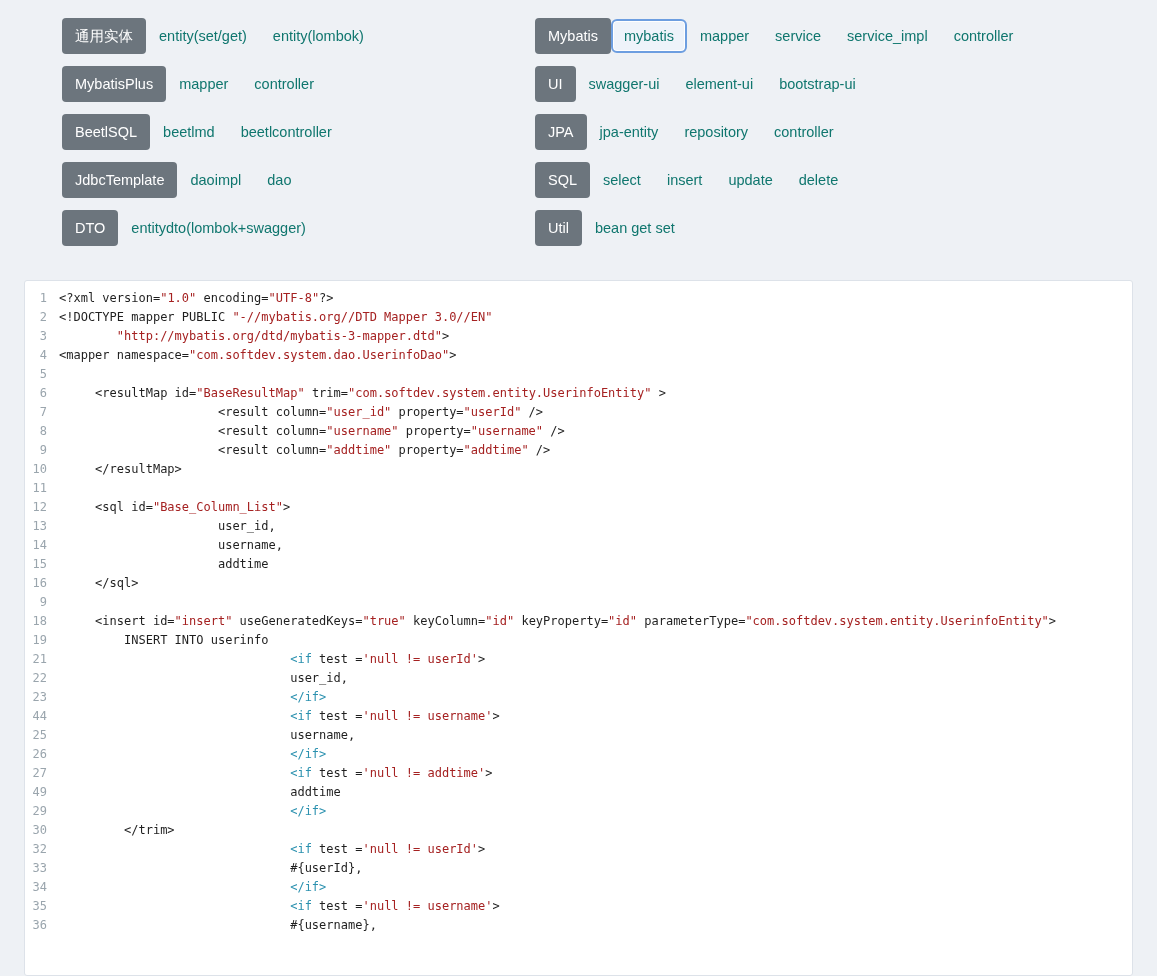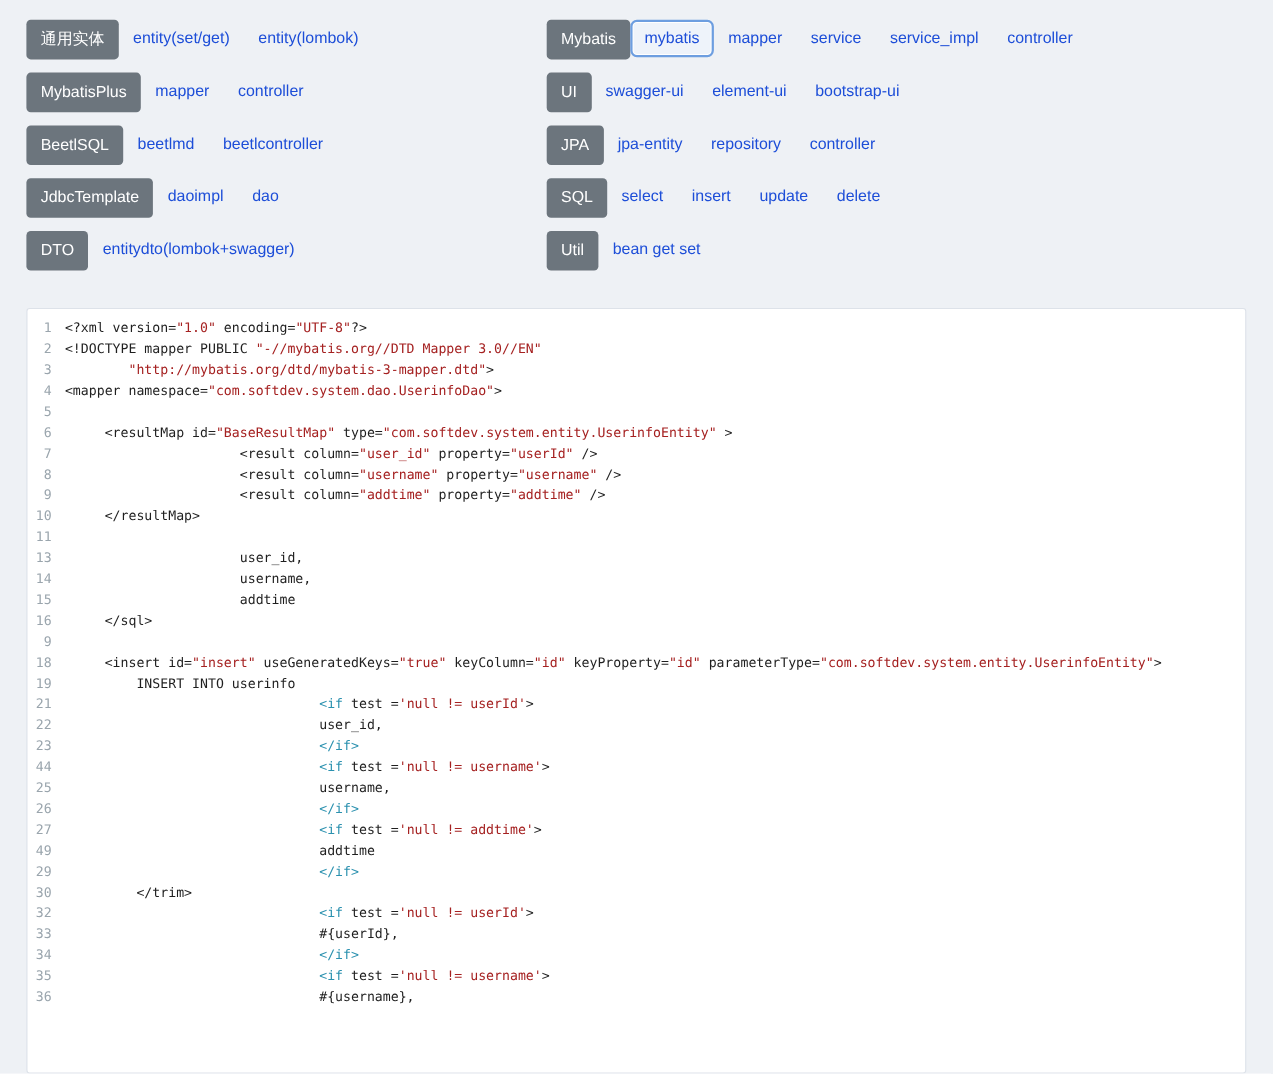--- a/index.html
+++ b/index.html
@@ -8,29 +8,29 @@
     background:#eef1f5;
     font-family:"Liberation Sans","DejaVu Sans",sans-serif;
   }
   
   .toolbar{
     display:grid;
     grid-template-columns:473px auto;
     padding:18px 24px 10px 24px;
   }
   .group-row{
-    display:flex;align-items:flex-start;height:36px;margin-bottom:12px;
+    display:flex;align-items:center;height:36px;margin-bottom:12px;margin-left:38px;
   }
   .group-label{
     background:#6c757d;color:#fff;border:none;border-radius:4px;
     height:36px;padding:0 13px;font-size:14.5px;line-height:36px;
     font-family:inherit;cursor:pointer;white-space:nowrap;flex:0 0 auto;
   }
   .item{
-    font-size:14.5px;color:#1d4ed8;cursor:pointer;white-space:nowrap;
+    font-size:14.5px;color:#0f766e;cursor:pointer;white-space:nowrap;
     padding:7px 11px;border:2px solid transparent;border-radius:6px;
   }
   .item.selected{
     border:2px solid #6d9ee0;
     background:#eef3fa;
     box-shadow:inset 0 0 0 1px #ffffff;
   }
   
   .editor{
     margin:12px 24px 0 24px;
@@ -121,26 +121,27 @@
     </div>
 </div>
 
 <div class="editor">
   <div>
       <div class="cl"><span class="ln">1</span><span class="lc"><span class="tk-d">&lt;?xml version=</span><span class="tk-s">"1.0"</span><span class="tk-d"> encoding=</span><span class="tk-s">"UTF-8"</span><span class="tk-d">?&gt;</span></span></div>
       <div class="cl"><span class="ln">2</span><span class="lc"><span class="tk-d">&lt;!DOCTYPE mapper PUBLIC </span><span class="tk-s">"-//mybatis.org//DTD Mapper 3.0//EN"</span></span></div>
       <div class="cl"><span class="ln">3</span><span class="lc"><span class="tk-d">        </span><span class="tk-s">"http://mybatis.org/dtd/mybatis-3-mapper.dtd"</span><span class="tk-d">&gt;</span></span></div>
       <div class="cl"><span class="ln">4</span><span class="lc"><span class="tk-d">&lt;mapper namespace=</span><span class="tk-s">"com.softdev.system.dao.UserinfoDao"</span><span class="tk-d">&gt;</span></span></div>
       <div class="cl"><span class="ln">5</span><span class="lc"></span></div>
-      <div class="cl"><span class="ln">6</span><span class="lc"><span class="tk-d">     &lt;resultMap id=</span><span class="tk-s">"BaseResultMap"</span><span class="tk-d"> type=</span><span class="tk-s">"com.softdev.system.entity.UserinfoEntity"</span><span class="tk-d"> &gt;</span></span></div>
+      <div class="cl"><span class="ln">6</span><span class="lc"><span class="tk-d">     &lt;resultMap id=</span><span class="tk-s">"BaseResultMap"</span><span class="tk-d"> trim=</span><span class="tk-s">"com.softdev.system.entity.UserinfoEntity"</span><span class="tk-d"> &gt;</span></span></div>
       <div class="cl"><span class="ln">7</span><span class="lc"><span class="tk-d">                      &lt;result column=</span><span class="tk-s">"user_id"</span><span class="tk-d"> property=</span><span class="tk-s">"userId"</span><span class="tk-d"> /&gt;</span></span></div>
       <div class="cl"><span class="ln">8</span><span class="lc"><span class="tk-d">                      &lt;result column=</span><span class="tk-s">"username"</span><span class="tk-d"> property=</span><span class="tk-s">"username"</span><span class="tk-d"> /&gt;</span></span></div>
       <div class="cl"><span class="ln">9</span><span class="lc"><span class="tk-d">                      &lt;result column=</span><span class="tk-s">"addtime"</span><span class="tk-d"> property=</span><span class="tk-s">"addtime"</span><span class="tk-d"> /&gt;</span></span></div>
       <div class="cl"><span class="ln">10</span><span class="lc"><span class="tk-d">     &lt;/resultMap&gt;</span></span></div>
       <div class="cl"><span class="ln">11</span><span class="lc"></span></div>
+      <div class="cl"><span class="ln">12</span><span class="lc"><span class="tk-d">     &lt;sql id=</span><span class="tk-s">"Base_Column_List"</span><span class="tk-d">&gt;</span></span></div>
       <div class="cl"><span class="ln">13</span><span class="lc"><span class="tk-d">                      user_id,</span></span></div>
       <div class="cl"><span class="ln">14</span><span class="lc"><span class="tk-d">                      username,</span></span></div>
       <div class="cl"><span class="ln">15</span><span class="lc"><span class="tk-d">                      addtime</span></span></div>
       <div class="cl"><span class="ln">16</span><span class="lc"><span class="tk-d">     &lt;/sql&gt;</span></span></div>
       <div class="cl"><span class="ln">9</span><span class="lc"></span></div>
       <div class="cl"><span class="ln">18</span><span class="lc"><span class="tk-d">     &lt;insert id=</span><span class="tk-s">"insert"</span><span class="tk-d"> useGeneratedKeys=</span><span class="tk-s">"true"</span><span class="tk-d"> keyColumn=</span><span class="tk-s">"id"</span><span class="tk-d"> keyProperty=</span><span class="tk-s">"id"</span><span class="tk-d"> parameterType=</span><span class="tk-s">"com.softdev.system.entity.UserinfoEntity"</span><span class="tk-d">&gt;</span></span></div>
       <div class="cl"><span class="ln">19</span><span class="lc"><span class="tk-d">         INSERT INTO userinfo</span></span></div>
       <div class="cl"><span class="ln">21</span><span class="lc"><span class="tk-d">                                </span><span class="tk-t">&lt;if</span><span class="tk-d"> test =</span><span class="tk-s">'null != userId'</span><span class="tk-d">&gt;</span></span></div>
       <div class="cl"><span class="ln">22</span><span class="lc"><span class="tk-d">                                user_id,</span></span></div>
       <div class="cl"><span class="ln">23</span><span class="lc"><span class="tk-d">                                </span><span class="tk-t">&lt;/if&gt;</span></span></div>

